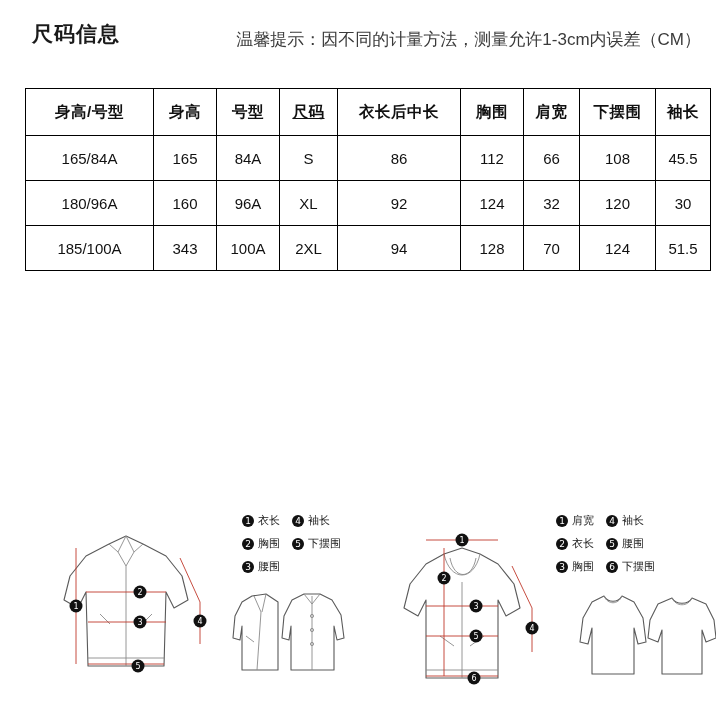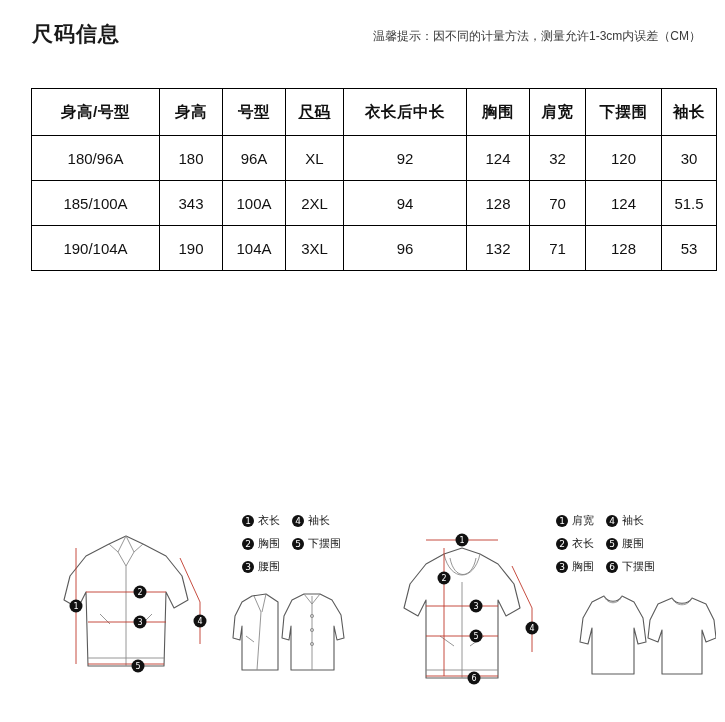--- a/index.html
+++ b/index.html
@@ -35,36 +35,35 @@
     top: 2px;
     font-size: 21px;
     font-weight: bold;
     letter-spacing: 1px;
     color: #1a1a1a;
   }
   .note {
     position: absolute;
     right: 24px;
     top: 10px;
-    font-size: 12px;
+    font-size: 17px;
     color: #3a3a3a;
     white-space: nowrap;
   }
   
   .table-wrap {
     position: absolute;
     left: 25px;
     top: 88px;
     width: 676px;
   }
   table.size-table {
     border-collapse: collapse;
     width: 676px;
     table-layout: fixed;
-    margin-left: 6px;
   }
   table.size-table th,
   table.size-table td {
     border: 1px solid #000000;
     text-align: center;
     font-size: 15px;
     color: #111111;
     font-weight: normal;
     padding: 0;
   }
@@ -180,52 +179,52 @@
           <th class="c3">尺码</th>
           <th class="c4">衣长后中长</th>
           <th class="c5">胸围</th>
           <th class="c6">肩宽</th>
           <th class="c7">下摆围</th>
           <th class="c8">袖长</th>
         </tr>
       </thead>
       <tbody>
         <tr>
+          <td>165/84A</td>
+          <td>165</td>
+          <td>84A</td>
+          <td>S</td>
+          <td>86</td>
+          <td>112</td>
+          <td>66</td>
+          <td>108</td>
+          <td>45.5</td>
+        </tr>
+        <tr>
           <td>180/96A</td>
-          <td>180</td>
+          <td>160</td>
           <td>96A</td>
           <td>XL</td>
           <td>92</td>
           <td>124</td>
           <td>32</td>
           <td>120</td>
           <td>30</td>
         </tr>
         <tr>
           <td>185/100A</td>
           <td>343</td>
           <td>100A</td>
           <td>2XL</td>
           <td>94</td>
           <td>128</td>
           <td>70</td>
           <td>124</td>
           <td>51.5</td>
         </tr>
-        <tr>
-          <td>190/104A</td>
-          <td>190</td>
-          <td>104A</td>
-          <td>3XL</td>
-          <td>96</td>
-          <td>132</td>
-          <td>71</td>
-          <td>128</td>
-          <td>53</td>
-        </tr>
       </tbody>
     </table>
   </div>
 
   <div class="diagrams">
 
     <div class="panel panel-left">
       <svg width="348" height="200" viewBox="0 0 348 200">
 
         <g>

